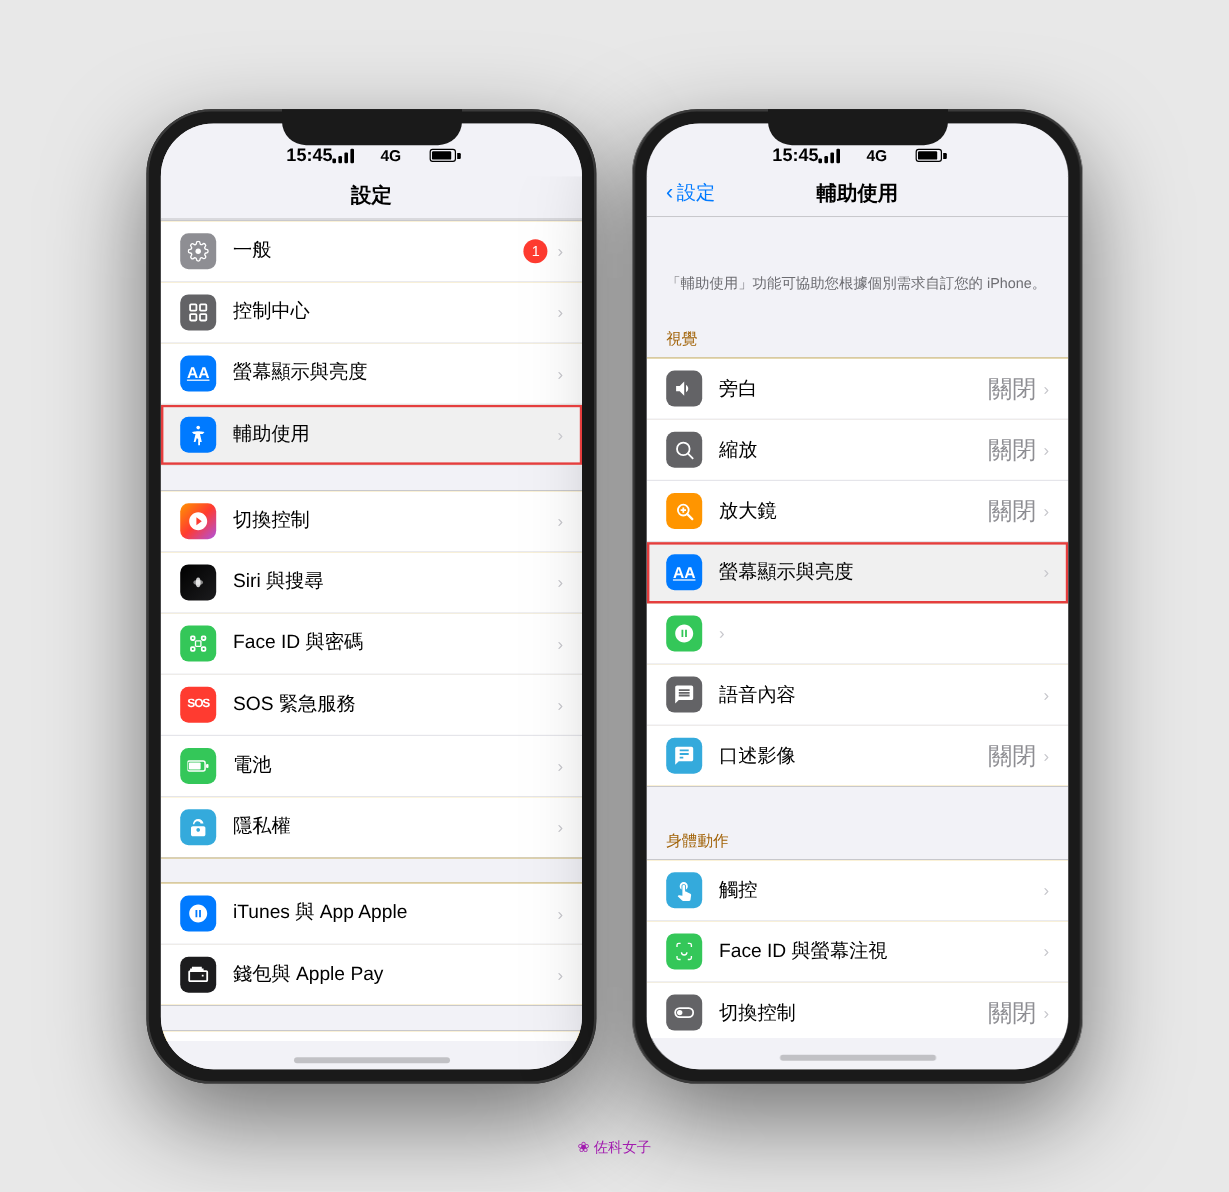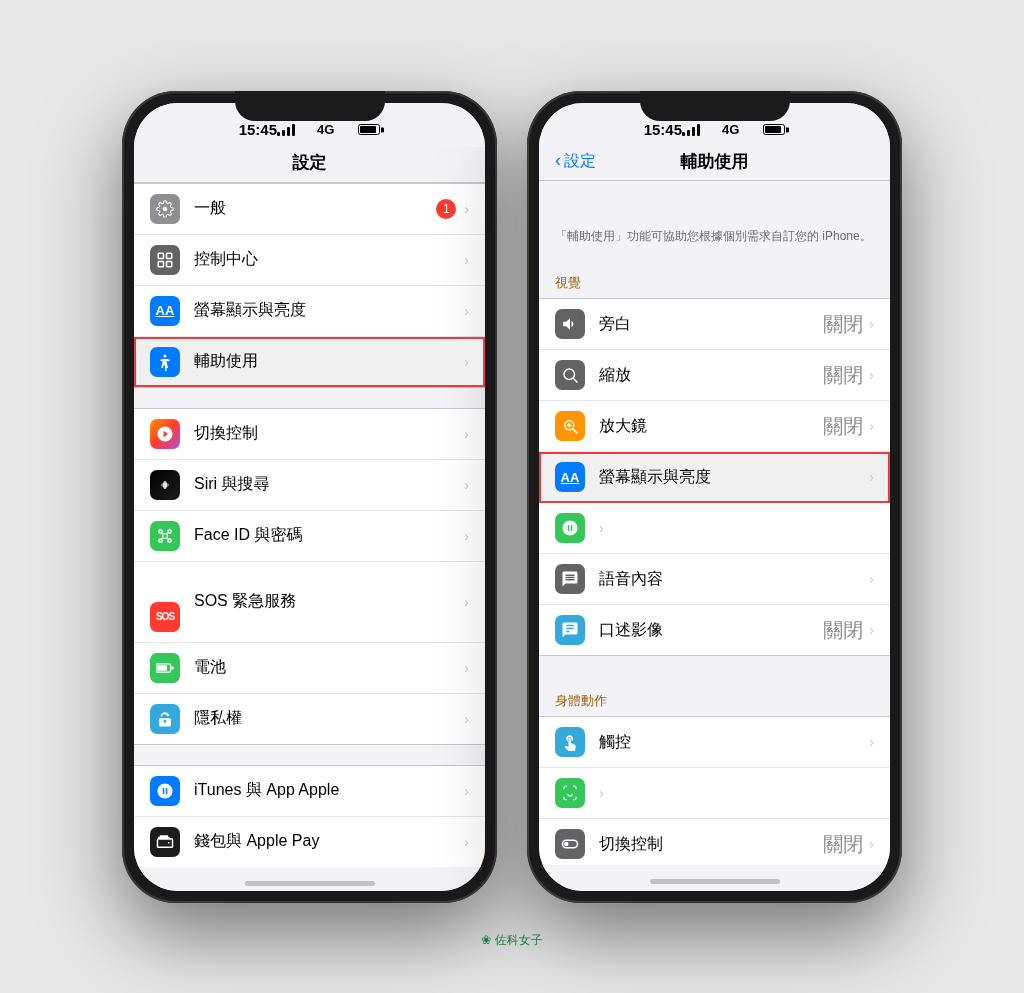--- a/index.html
+++ b/index.html
@@ -264,21 +264,21 @@
       opacity: 0.2;
     }
 
     
     .icon-gray { background: #8e8e93; }
     .icon-gray2 { background: #636366; }
     .icon-blue { background: #007aff; text-decoration: underline; }
     .icon-blue-light { background: #34aadc; }
     .icon-green { background: #34c759; }
     .icon-orange { background: #ff9500; }
-    .icon-red { background: #ff3b30; margin-top: 30px; }
+    .icon-red { background: #ff3b30; }
     .icon-teal { background: #5ac8fa; }
     .icon-black { background: #1c1c1e; }
   </style>
 </head>
 <body>
 
 <div class="scene">
 
   <div class="phone">
     <div class="notch"></div>
@@ -595,20 +595,21 @@
           <div class="list-item">
             <div class="item-icon icon-green">
               <svg width="18" height="18" viewBox="0 0 24 24" fill="none" stroke="white" stroke-width="1.5">
                   <path d="M4 7V5a2 2 0 012-2h2"></path>
                   <path d="M20 7V5a2 2 0 00-2-2h-2"></path>
                   <path d="M4 17v2a2 2 0 002 2h2"></path>
                   <path d="M20 17v2a2 2 0 01-2 2h-2"></path>
                   <path d="M9 9l.01 0M15 9l.01 0M9 13a3 3 0 006 0"></path>
                 </svg>
             </div>
+            <span class="item-label">Face ID 與螢幕注視</span>
             <span class="chevron-right">›</span>
           </div>
 
           <div class="list-item">
             <div class="item-icon icon-gray2">
               <svg width="18" height="18" viewBox="0 0 24 24" fill="white">
                   <rect x="2" y="7" width="20" height="10" rx="5" fill="none" stroke="white" stroke-width="2"></rect>
                   <circle cx="7" cy="12" r="3" fill="white"></circle>
                 </svg>
             </div>
@@ -629,15 +630,15 @@
       </div>
 
       <div class="home-indicator">
         <div class="home-bar"></div>
       </div>
     </div>
   </div>
 
 </div>
 
-<div style="position:fixed;bottom:44px;left:50%;transform:translateX(-50%);font-size:12px;color:#15803d;display:flex;align-items:flex-start;gap:4px;">
+<div style="position:fixed;bottom:28px;left:50%;transform:translateX(-50%);font-size:12px;color:#a21caf;display:flex;align-items:flex-start;gap:4px;">
   <span>❀ 佐科女子</span>
 </div>
 
 </body></html>

